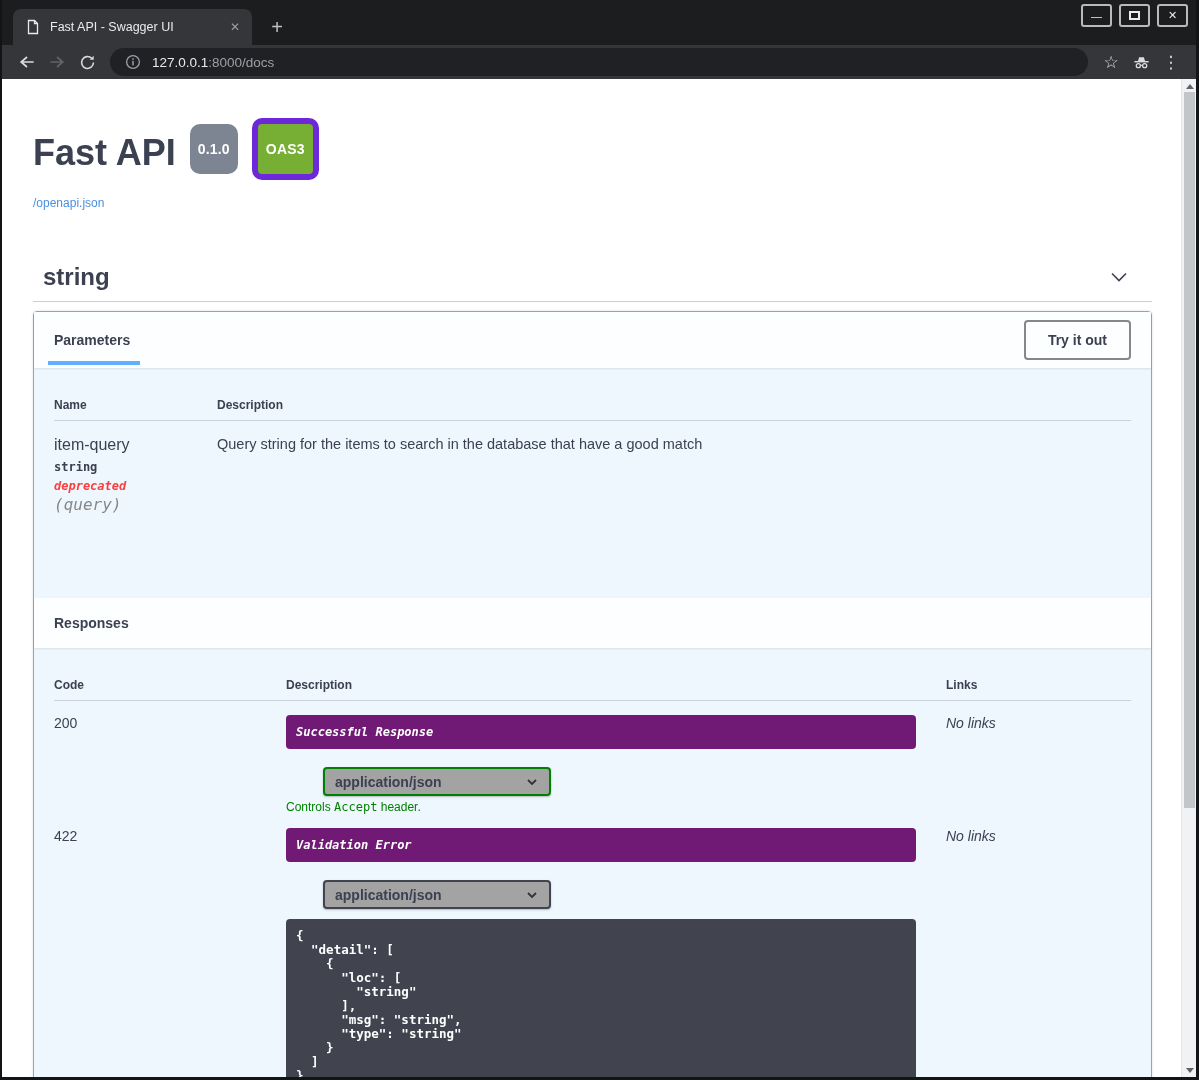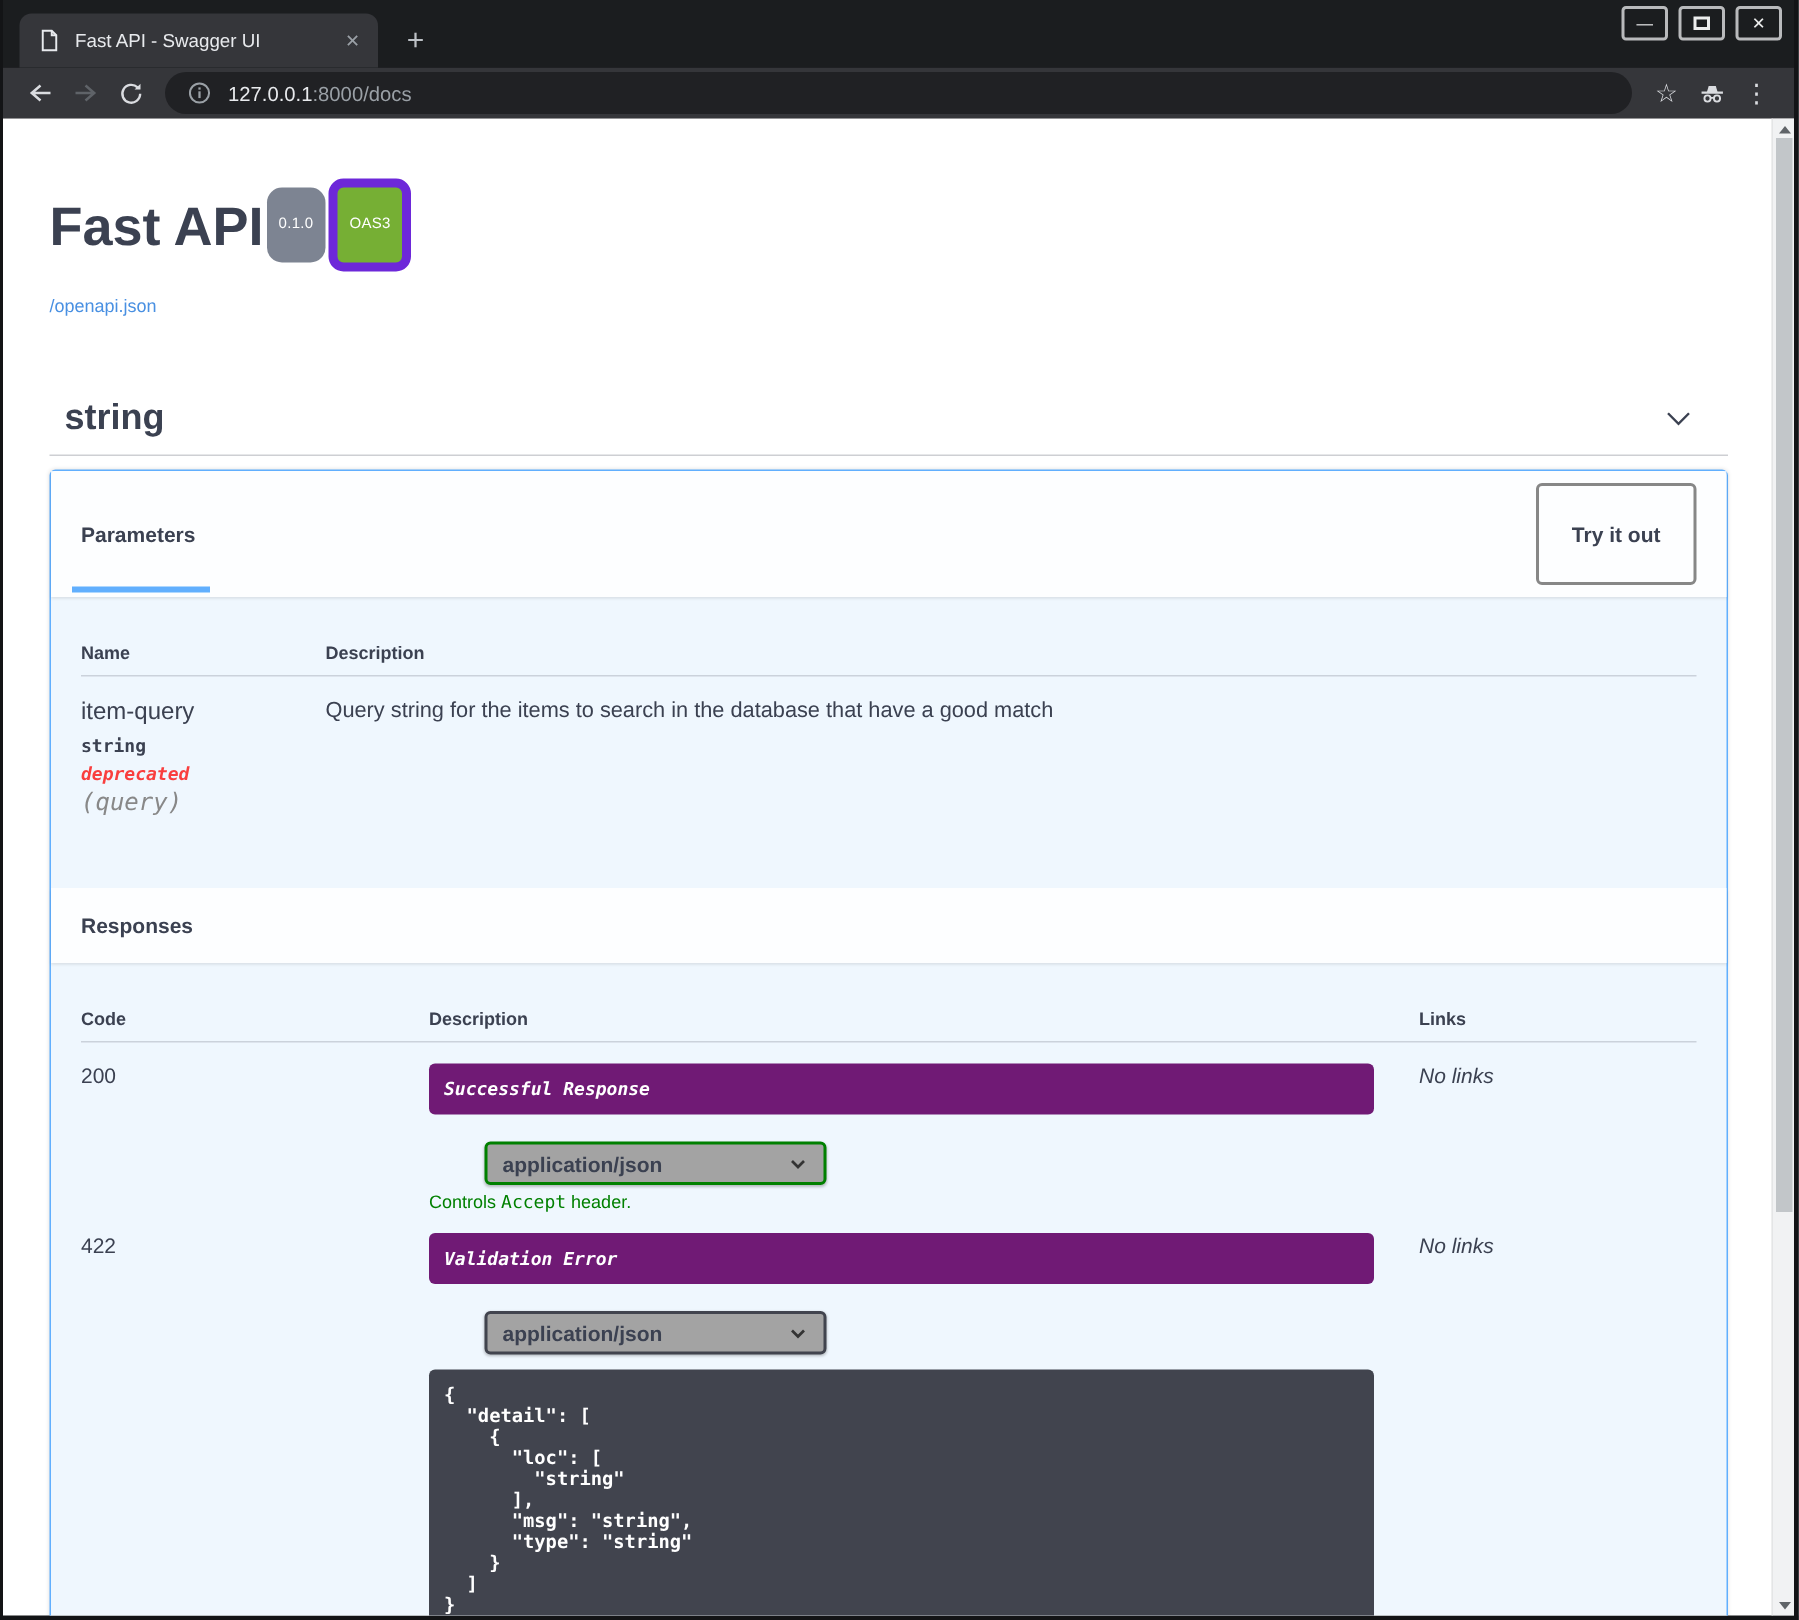--- a/index.html
+++ b/index.html
@@ -26,42 +26,42 @@
   .url .host { color: #e8eaed; }
   .url .rest { color: #9aa0a6; }
   .right-ico { width: 30px; height: 28px; display: flex; align-items: center; justify-content: center; color: #dadce0; font-size: 17px; flex: none; cursor: pointer; }
 
   
   .page { height: 996px; background: #ffffff; position: relative; overflow: hidden; flex: 1; }
   .content { width: 1119px; margin-left: 31px; }
 
   .info-section { padding-top: 50px; }
   .api-title { font-size: 36px; font-weight: 700; color: #3b4151; line-height: 44px; }
-  .badge { display: inline-block; font-size: 10px; font-weight: 400; color: #fff; padding: 3px 8px; border-radius: 10px; position: relative; top: -11px; margin-left: 2px; letter-spacing: .2px; }
+  .badge { display: inline-block; font-size: 14px; font-weight: 700; color: #fff; padding: 3px 8px; border-radius: 10px; position: relative; top: -11px; margin-left: 14px; letter-spacing: .2px; }
   .badge.version { background: #7d8492; }
   .badge.oas { background: #76af34; border: 6px solid #6d28d9; }
   .spec-link { display: inline-block; font-size: 12px; color: #4990e2; margin-top: 5px; text-decoration: none; cursor: pointer; }
 
   .tag-section { margin-top: 42px; }
   .tag-header { display: flex; justify-content: space-between; align-items: center; padding: 10px 22px 10px 10px; border-bottom: 1px solid rgba(59,65,81,.25); cursor: pointer; }
   .tag-name { font-size: 24px; font-weight: 600; color: #3b4151; }
   .tag-chevron { width: 22px; height: 22px; }
 
   .opblock { margin-top: 9px; border: 1px solid #61affe; border-radius: 4px; background: #eff7fe; box-shadow: 0 0 3px rgba(0,0,0,.12); }
   .op-summary { display: flex; align-items: center; padding: 5px 8px 5px 6px; gap: 12px; border-bottom: 1px solid #61affe; cursor: pointer; }
   .method-btn { background: #61affe; color: #fff; width: 108px; text-align: center; padding: 7px 0; font-size: 14px; font-weight: 700; border-radius: 3px; border: none; cursor: pointer; }
   .op-path { font-family: "DejaVu Sans Mono", monospace; font-size: 16px; font-weight: 600; color: #3b4151; letter-spacing: .2px; }
   .op-summary-text { font-size: 13px; color: #3b4151; }
 
   .section-header { position: relative; display: flex; justify-content: space-between; align-items: center; min-height: 50px; padding: 8px 20px; background: rgba(255,255,255,.85); box-shadow: 0 1px 2px rgba(0,0,0,.1); }
   .sec-label { font-size: 14px; font-weight: 700; color: #3b4151; }
   .param-indicator { position: absolute; left: 14px; bottom: 3px; width: 92px; height: 4px; background: #61affe; }
-  .tryout-btn { background: transparent; border: 2px solid #878787; border-radius: 4px; padding: 24px 22px; font-size: 14px; font-weight: 600; color: #3b4151; font-family: "Liberation Sans", sans-serif; cursor: pointer; }
-
-  .params-body { padding: 30px 20px 48px 20px; }
+  .tryout-btn { background: transparent; border: 2px solid #878787; border-radius: 4px; padding: 10px 22px; font-size: 14px; font-weight: 600; color: #3b4151; font-family: "Liberation Sans", sans-serif; cursor: pointer; }
+
+  .params-body { padding: 30px 20px 84px 20px; }
   .p-head { display: grid; grid-template-columns: 163px 1fr; border-bottom: 1px solid rgba(59,65,81,.2); padding-bottom: 8px; }
   .col-title { font-size: 12px; font-weight: 700; color: #3b4151; }
   .p-row { display: grid; grid-template-columns: 163px 1fr; padding-top: 15px; }
   .param-name { font-size: 16px; color: #3b4151; }
   .param-type { font-family: "DejaVu Sans Mono", monospace; font-size: 12px; font-weight: 700; color: #3b4151; margin-top: 6px; }
   .param-deprecated { font-family: "DejaVu Sans Mono", monospace; font-size: 12px; font-weight: 700; font-style: italic; color: #f93e3e; margin-top: 5px; }
   .param-in { font-family: "DejaVu Sans Mono", monospace; font-size: 16px; font-style: italic; color: #888; margin-top: 2px; }
   .param-desc { font-size: 14.5px; color: #3b4151; }
 
   .responses-body { padding: 30px 20px 20px 20px; }

